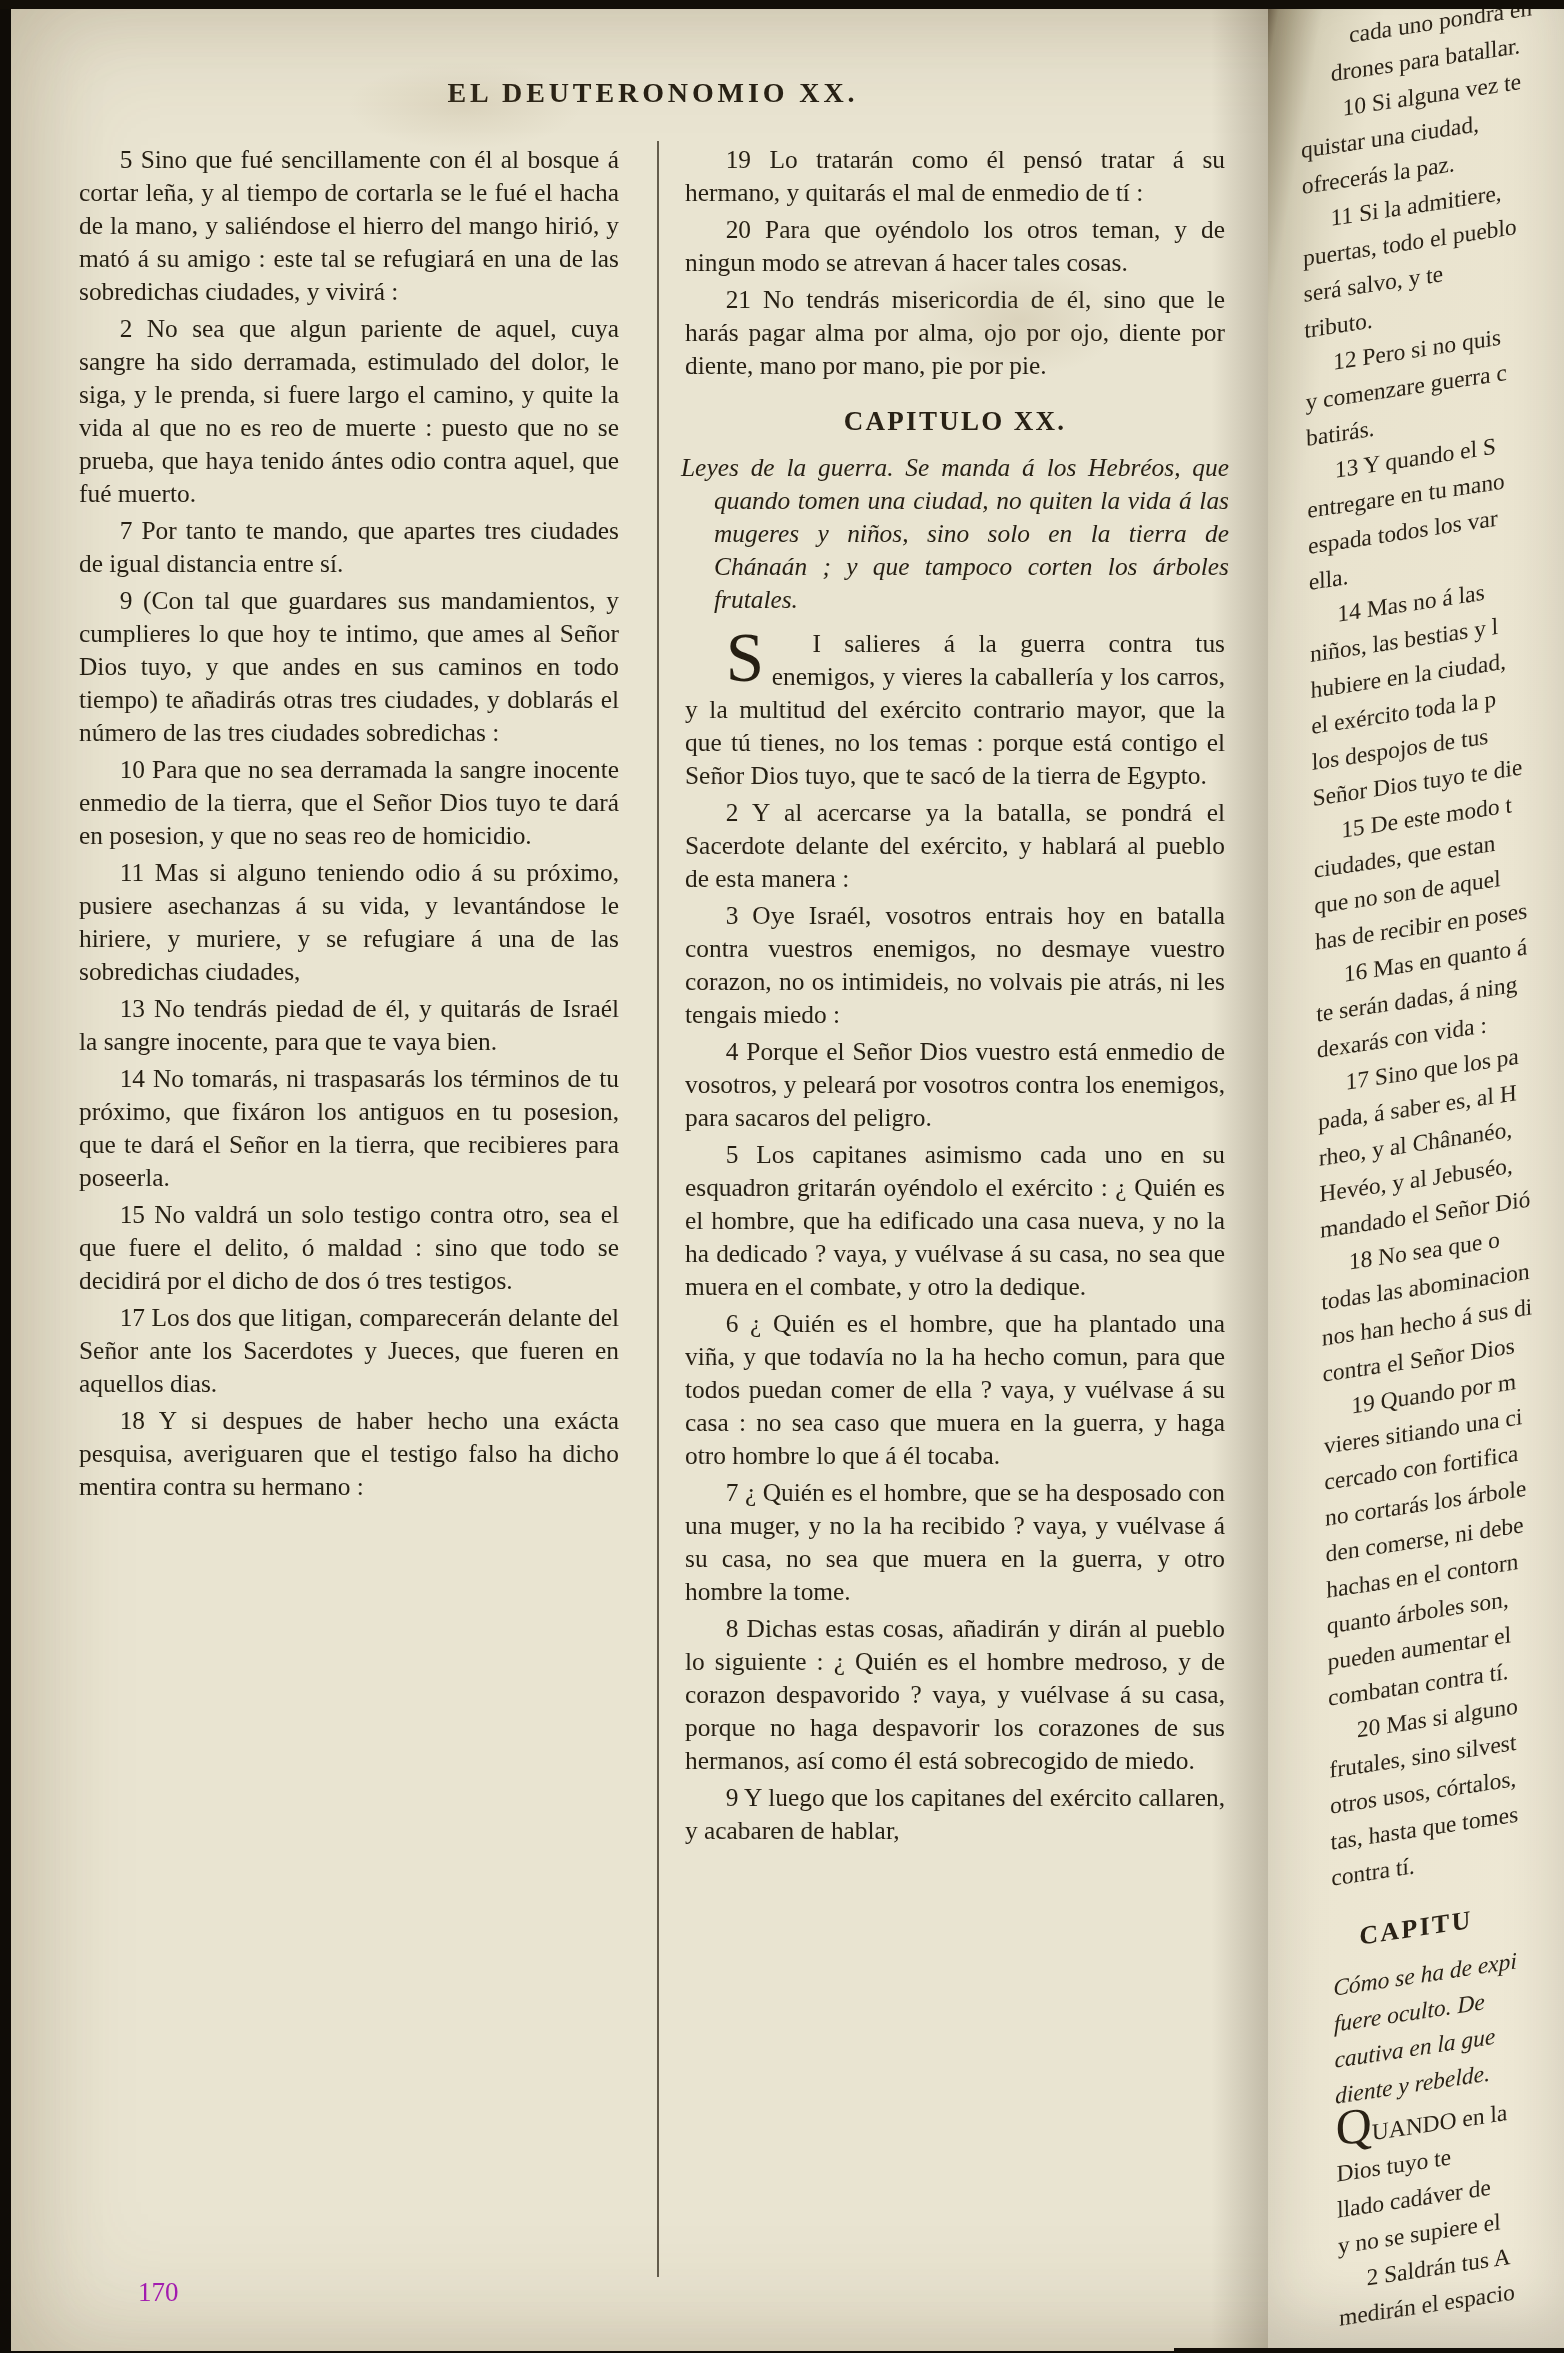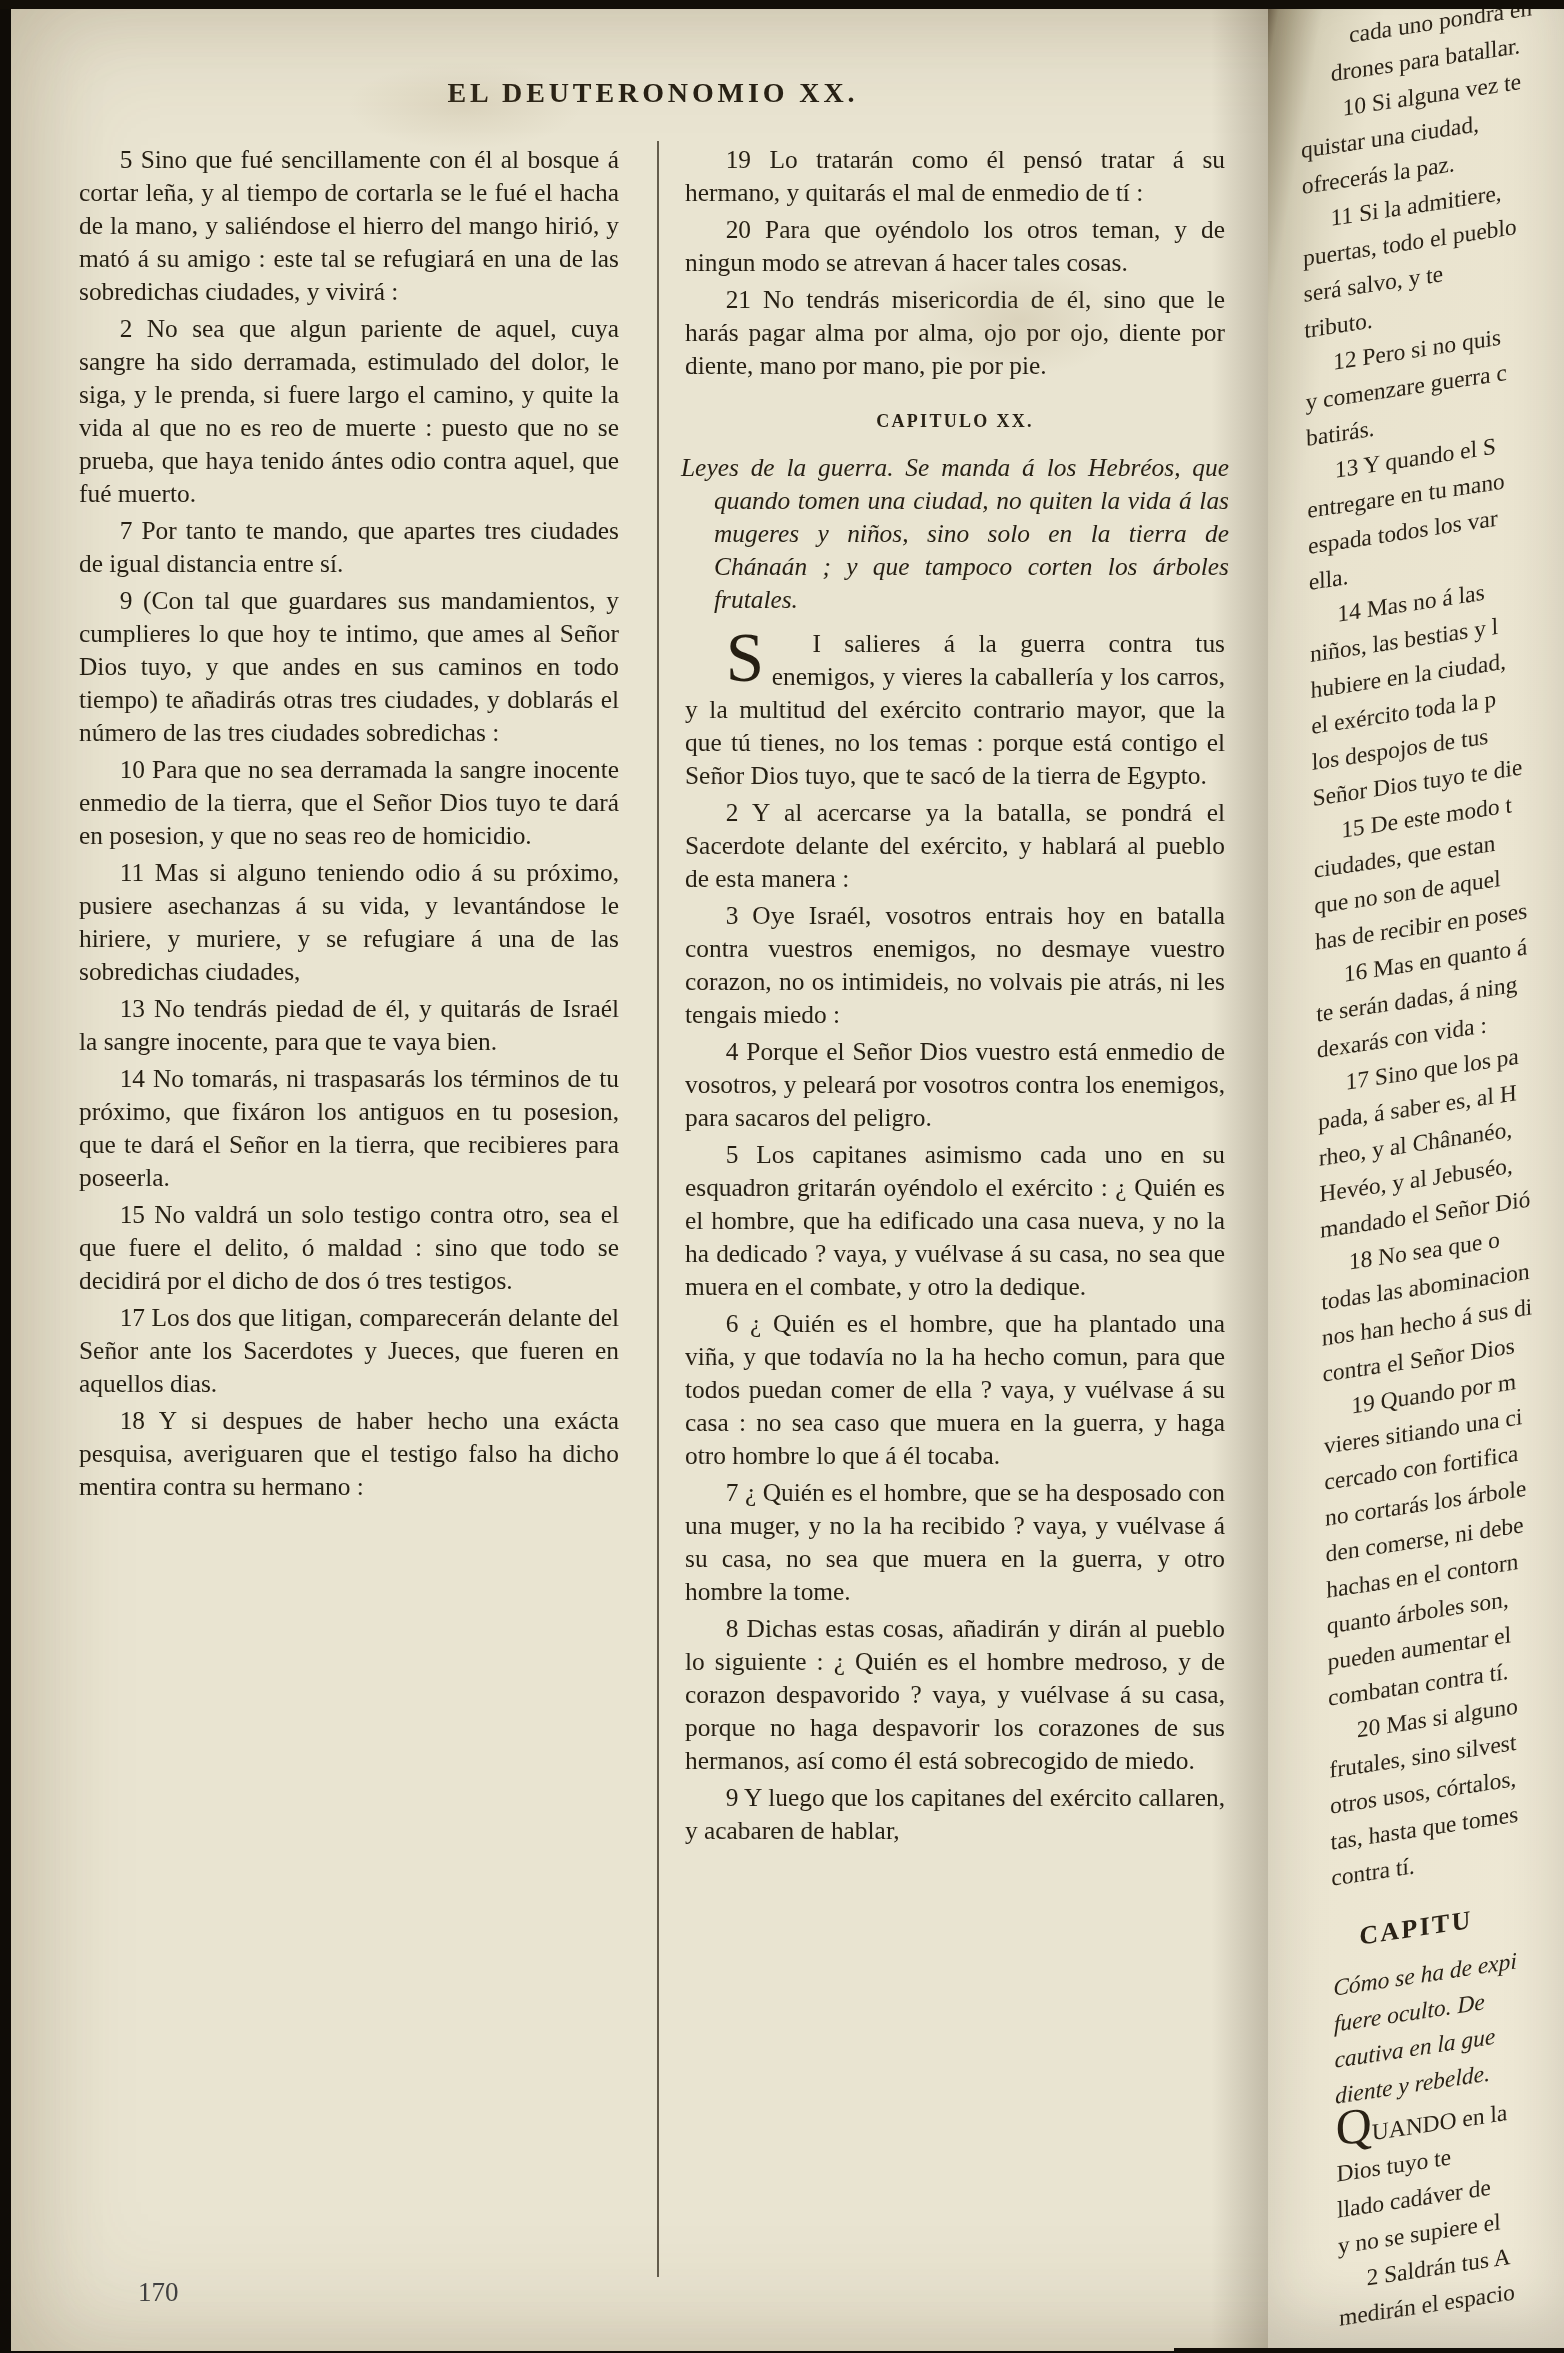--- a/index.html
+++ b/index.html
@@ -27,34 +27,34 @@
   }
   .col-left { left:64px; }
   .col-mid  { left:670px; }
   .col-rule {
     position:absolute; left:646px; top:133px; width:1.6px; height:2136px;
     background:rgba(48,40,26,0.72);
   }
   p.verse { margin:4px; text-indent:1.6em; text-align:justify; }
   .chapter {
     margin:23.5px 0 12.5px 0; text-align:center; font-weight:600;
-    font-size:18px; letter-spacing:2.3px; color:#282115;
+    font-size:27px; letter-spacing:2.3px; color:#282115;
   }
   .argument {
     margin:0 0 11px 0; font-style:italic; text-align:justify;
     padding-left:1.3em; text-indent:-1.3em;
   }
   .first-verse { text-indent:0; }
   .dropcap {
     float:left; font-size:69px; line-height:55px;
     padding:4.7px 7.8px 0 0; color:#261f13;
   }
   .page-number {
     position:absolute; left:127px; top:2269px;
-    font-size:27px; color:#404040;text-align:right;
+    font-size:27px; color:#a21caf;text-align:right;
   }
   
   .stain { position:absolute; border-radius:50%; pointer-events:none; z-index:2; }
   .stain-a { left:908px; top:258px; width:203px; height:110px;
     background:radial-gradient(closest-side, rgba(130,105,60,0.14), rgba(130,105,60,0)); }
   .stain-b { left:336px; top:55px; width:235px; height:86px;
     background:radial-gradient(closest-side, rgba(130,105,60,0.12), rgba(130,105,60,0)); }
   
   .gutter-shadow {
     position:absolute; left:1211px; top:0; width:72px; height:2354px; z-index:2;

